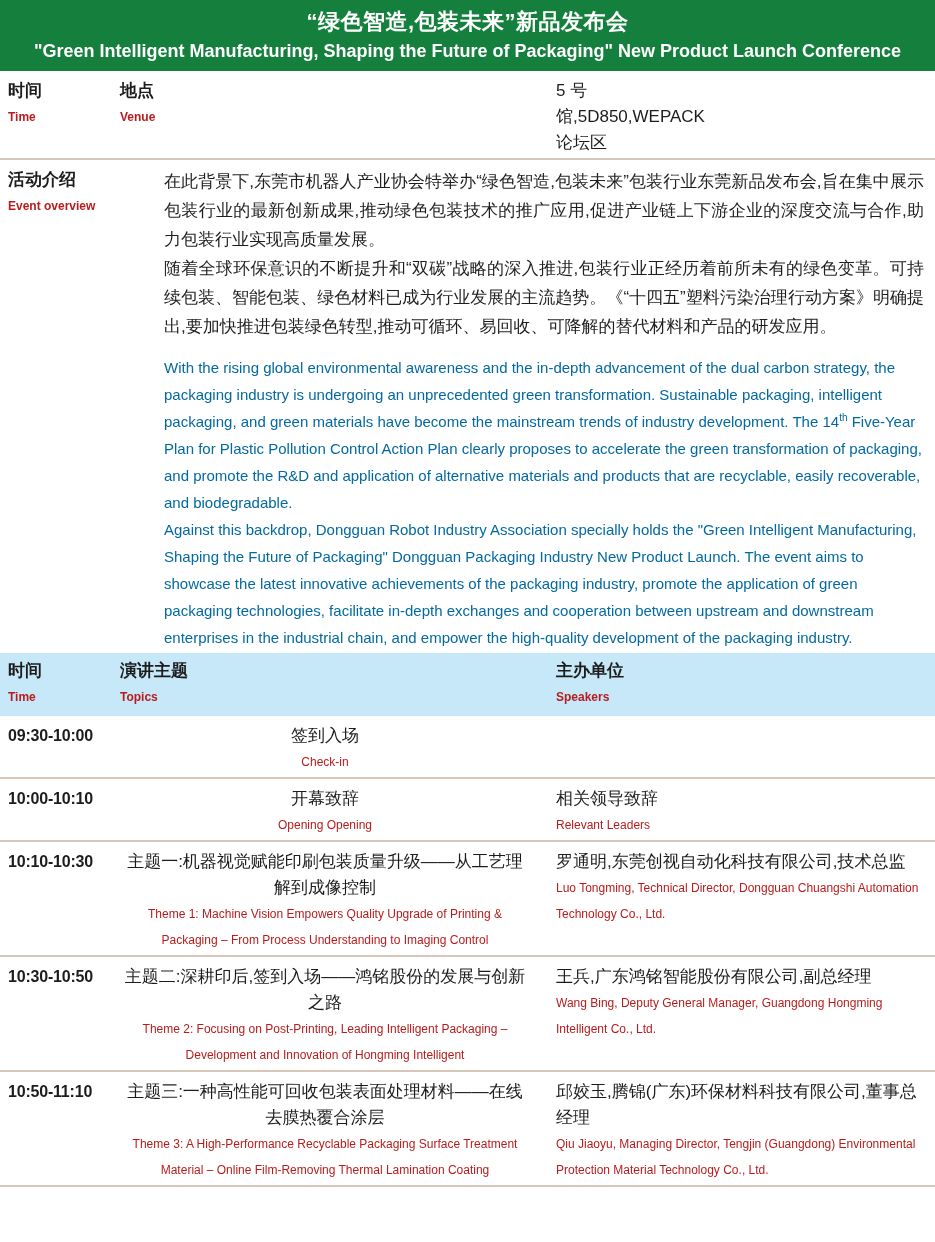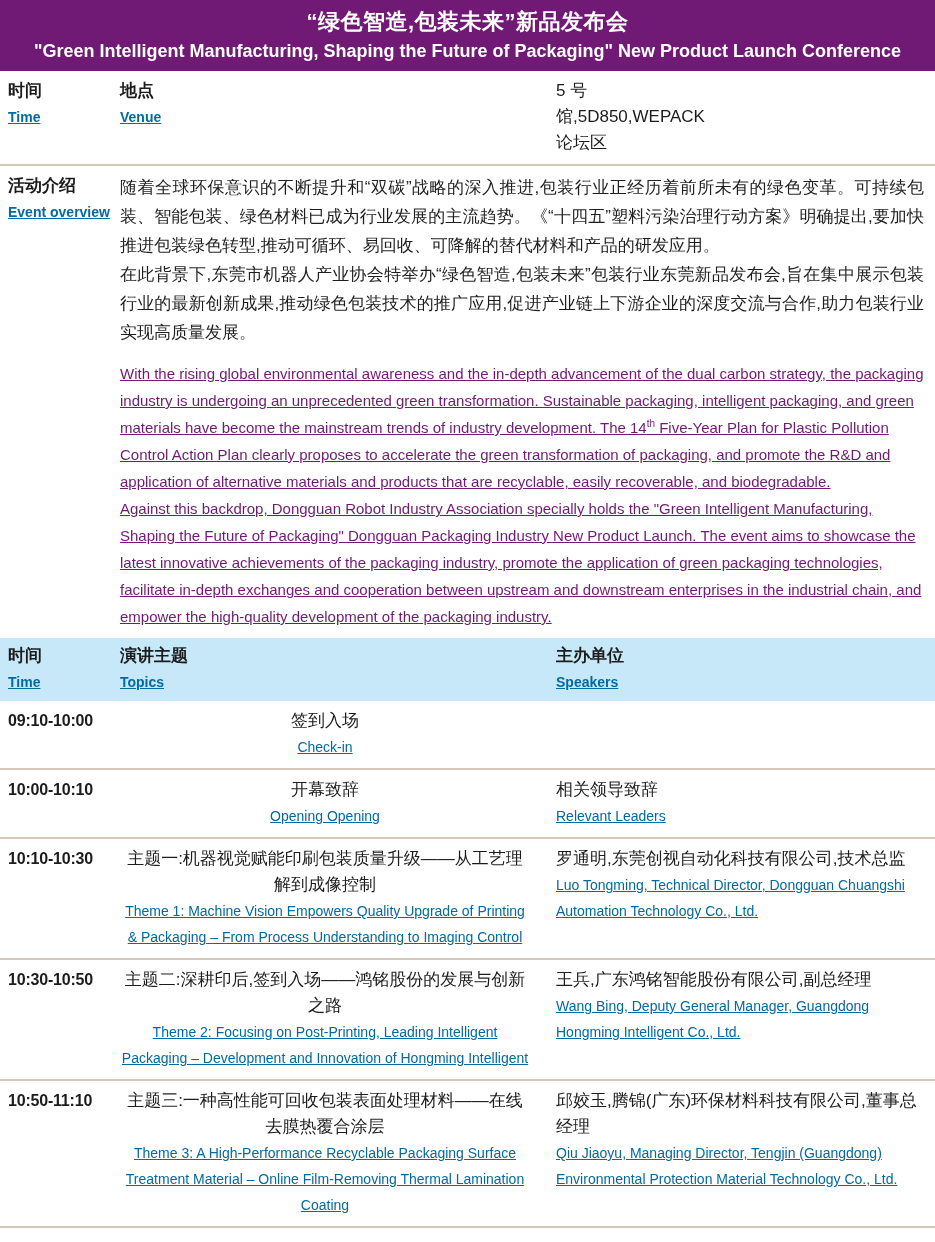--- a/index.html
+++ b/index.html
@@ -7,61 +7,61 @@
   body {
     width: 935px;
     font-family: "Liberation Sans", "DejaVu Sans", sans-serif;
     color: #1e1e1e;
     -webkit-font-smoothing: antialiased;
   }
   .page { width: 935px; background: #fff; }
 
   
   .banner {
-    background: #701a75;
+    background: #15803d;
     color: #ffffff;
     text-align: center;
     padding: 6px 0 7px 0;
   }
   .banner-zh {
     font-size: 22px;
     font-weight: 700;
     line-height: 32px;
     letter-spacing: 0.5px;
   }
   .banner-en {
     font-size: 18px;
     font-weight: 700;
     line-height: 26px;
     white-space: nowrap;
   }
 
   
   .row {
     display: grid;
-    padding: 7px 5px 8px 8px;
+    padding: 7px 5px 2px 8px;
     border-bottom: 2px solid #d8c6b8;
     align-items: start;
   }
   .cols4 { grid-template-columns: 112px 436px 76px 1fr; }
   .cols2 { grid-template-columns: 112px 1fr; }
   .cols3 { grid-template-columns: 112px 436px 1fr; }
 
   .zh { font-size: 17px; line-height: 26px; color: #1c1c1c; }
-  .en { font-size: 14px; line-height: 26px; color: #0369a1; text-decoration: underline; }
+  .en { font-size: 12px; line-height: 26px; color: #b91c1c; }
   .b  { font-weight: 700; }
 
   .topic-cell { padding-right: 26px; text-align: center; }
   .speaker-cell { padding-right: 4px; }
 
   
   .overview-body { padding-right: 6px; }
   .overview-body .zh-p { font-size: 17px; line-height: 29px; text-align: justify; }
   .overview-body .en-block { margin-top: 13px; }
-  .overview-body .en-p { font-size: 15px; line-height: 27px; color: #701a75; text-decoration: underline; }
+  .overview-body .en-p { font-size: 15px; line-height: 27px; color: #0369a1; }
   sup { font-size: 10px; line-height: 0; vertical-align: super; }
 
   
   .sched-head {
     background: #c7e8f8;
     border-bottom: none;
     padding-top: 5px;
     padding-bottom: 6px;
   }
   .sched-head .zh, .sched-head .en { font-weight: 700; }
@@ -87,28 +87,28 @@
     <div>
       <div class="zh b">地点</div>
       <div class="en b">Venue</div>
     </div>
     <div>
       <div class="zh">5 号馆,5D850,WEPACK 论坛区</div>
     </div>
   </section>
 
 
-  <section class="row cols2" style="border-bottom:none;">
+  <section class="row cols2" style="border-bottom:none;gap:44px;">
     <div>
       <div class="zh b">活动介绍</div>
       <div class="en b">Event overview</div>
     </div>
     <div class="overview-body">
+      <p class="zh-p">在此背景下,东莞市机器人产业协会特举办“绿色智造,包装未来”包装行业东莞新品发布会,旨在集中展示包装行业的最新创新成果,推动绿色包装技术的推广应用,促进产业链上下游企业的深度交流与合作,助力包装行业实现高质量发展。</p>
       <p class="zh-p">随着全球环保意识的不断提升和“双碳”战略的深入推进,包装行业正经历着前所未有的绿色变革。可持续包装、智能包装、绿色材料已成为行业发展的主流趋势。《“十四五”塑料污染治理行动方案》明确提出,要加快推进包装绿色转型,推动可循环、易回收、可降解的替代材料和产品的研发应用。</p>
-      <p class="zh-p">在此背景下,东莞市机器人产业协会特举办“绿色智造,包装未来”包装行业东莞新品发布会,旨在集中展示包装行业的最新创新成果,推动绿色包装技术的推广应用,促进产业链上下游企业的深度交流与合作,助力包装行业实现高质量发展。</p>
       <div class="en-block">
         <p class="en-p"><span>With the rising global environmental awareness and the in-depth advancement of the dual carbon strategy, the packaging industry is undergoing an unprecedented green transformation. Sustainable packaging, intelligent packaging, and green materials have become the mainstream trends of industry development. The 14</span><sup>th</sup><span> Five-Year Plan for Plastic Pollution Control Action Plan clearly proposes to accelerate the green transformation of packaging, and promote the R&amp;D and application of alternative materials and products that are recyclable, easily recoverable, and biodegradable.</span></p>
         <p class="en-p">Against this backdrop, Dongguan Robot Industry Association specially holds the "Green Intelligent Manufacturing, Shaping the Future of Packaging" Dongguan Packaging Industry New Product Launch. The event aims to showcase the latest innovative achievements of the packaging industry, promote the application of green packaging technologies, facilitate in-depth exchanges and cooperation between upstream and downstream enterprises in the industrial chain, and empower the high-quality development of the packaging industry.</p>
       </div>
     </div>
   </section>
 
   <section class="row cols3 sched-head">
     <div>
       <div class="zh">时间</div>
@@ -119,21 +119,21 @@
       <div class="en">Topics</div>
     </div>
     <div>
       <div class="zh">主办单位</div>
       <div class="en">Speakers</div>
     </div>
   </section>
 
   <section class="row cols3 sched-row">
     <div class="time-cell">
-      <div class="zh">09:10-10:00</div>
+      <div class="zh">09:30-10:00</div>
     </div>
     <div class="topic-cell">
       <div class="zh">签到入场</div>
       <div class="en">Check-in</div>
     </div>
     <div class="speaker-cell">
       <div class="zh"></div>
       <div class="en"></div>
     </div>
   </section>

